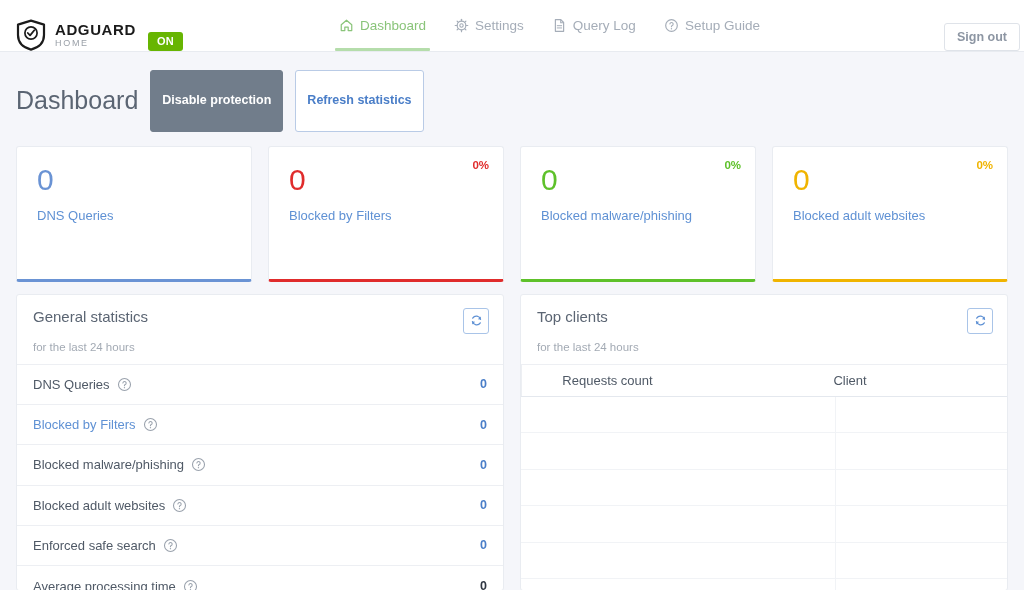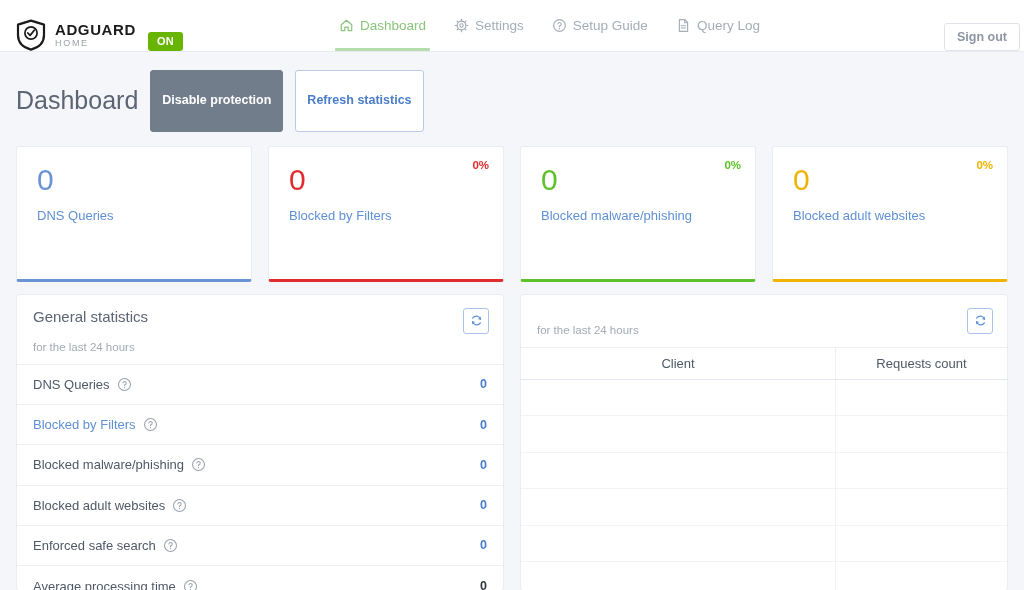--- a/index.html
+++ b/index.html
@@ -252,37 +252,37 @@
           <path d="M12.7 3.3 11.5 4.5"></path>
             <path d="M4.5 11.5 3.3 12.7"></path>
         </g>
       </svg>
       <span>Settings</span>
     </a>
 
 
     <a class="nav-item">
       <svg class="nav-ico" viewBox="0 0 16 16">
-        <circle cx="8" cy="8" r="6.2" fill="none" stroke="currentColor" stroke-width="1.25"></circle>
-        <path d="M6.3 6.3 a1.75 1.75 0 1 1 2.2 1.9 c-.5.25-.6.55-.6 1.05" fill="none" stroke="currentColor" stroke-width="1.2" stroke-linecap="round"></path>
-        <circle cx="7.95" cy="11.5" r=".75" fill="currentColor"></circle>
-      </svg>
-      <span>Setup Guide</span>
-    </a>
-
-    <a class="nav-item">
-      <svg class="nav-ico" viewBox="0 0 16 16">
         <path d="M3.6 1.8 H9.4 L12.4 4.8 V14.2 H3.6 Z" fill="none" stroke="currentColor" stroke-width="1.25" stroke-linejoin="round"></path>
         <path d="M9.3 1.9 V5 H12.3" fill="none" stroke="currentColor" stroke-width="1.15"></path>
         <g stroke="currentColor" stroke-width="1.05" stroke-linecap="round">
           <path d="M5.6 8.2H10.3"></path>
             <path d="M5.6 10.6H10.3"></path>
         </g>
       </svg>
       <span>Query Log</span>
+    </a>
+
+    <a class="nav-item">
+      <svg class="nav-ico" viewBox="0 0 16 16">
+        <circle cx="8" cy="8" r="6.2" fill="none" stroke="currentColor" stroke-width="1.25"></circle>
+        <path d="M6.3 6.3 a1.75 1.75 0 1 1 2.2 1.9 c-.5.25-.6.55-.6 1.05" fill="none" stroke="currentColor" stroke-width="1.2" stroke-linecap="round"></path>
+        <circle cx="7.95" cy="11.5" r=".75" fill="currentColor"></circle>
+      </svg>
+      <span>Setup Guide</span>
     </a>
 
   </div>
 
   <button class="signout">Sign out</button>
 </div>
 
 <div class="page-head">
   <div class="page-title">Dashboard</div>
   <button class="btn btn-gray">Disable protection</button>
@@ -391,34 +391,35 @@
               <circle cx="7.95" cy="11.35" r=".72" fill="#9aa2ad"></circle>
             </svg>
           </span>
           <span class="stat-val dark">0</span>
         </div>
       </div>
   </div>
 
   <div class="panel">
     <div class="panel-head">
+      <div class="panel-title">Top clients</div>
       <div class="panel-sub">for the last 24 hours</div>
       <button class="refresh-btn">
         <svg class="refresh-ico" viewBox="0 0 16 16">
           <path d="M13 6.6 A5.4 5.4 0 0 0 3.3 5.1" fill="none" stroke="#5f91d4" stroke-width="1.5" stroke-linecap="round"></path>
           <path d="M3 9.4 A5.4 5.4 0 0 0 12.7 10.9" fill="none" stroke="#5f91d4" stroke-width="1.5" stroke-linecap="round"></path>
           <path d="M13.4 3.1 L13.2 6.9 L9.6 6.5 Z" fill="#5f91d4"></path>
           <path d="M2.6 12.9 L2.8 9.1 L6.4 9.5 Z" fill="#5f91d4"></path>
         </svg>
       </button>
     </div>
 
     <div class="thead">
+      <div class="th th-count">Requests count</div>
       <div class="th th-client">Client</div>
-      <div class="th th-count">Requests count</div>
     </div>
 
     <div class="tbody">
     <div class="trow">
           <div class="td-client"></div>
           <div class="td-count"></div>
         </div>
         <div class="trow">
           <div class="td-client"></div>
           <div class="td-count"></div>

